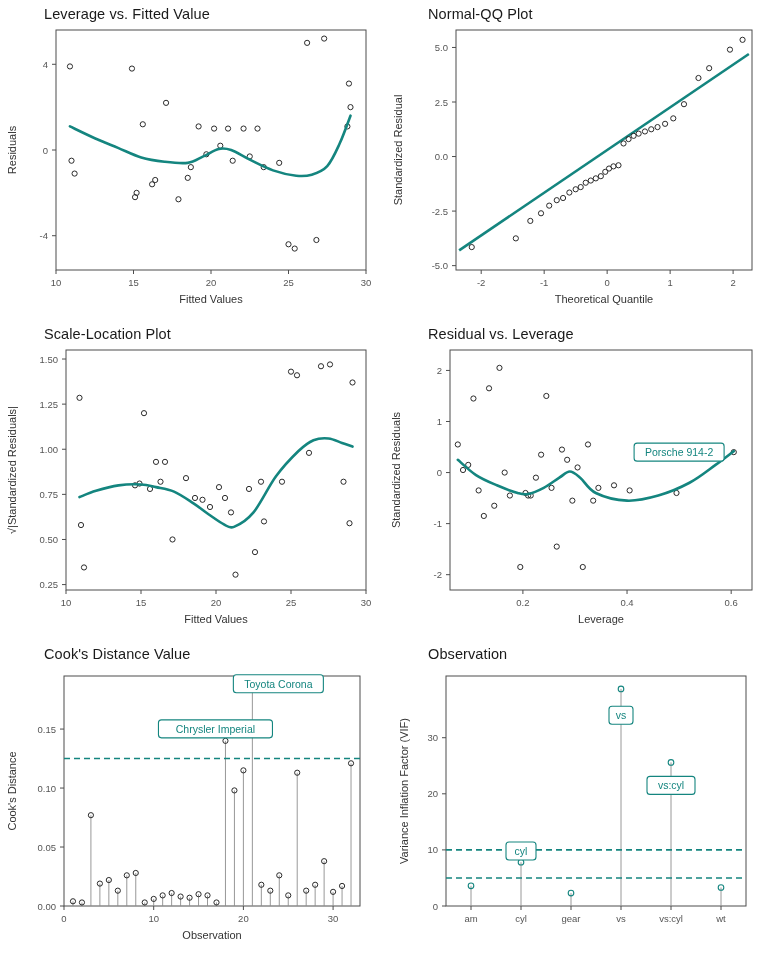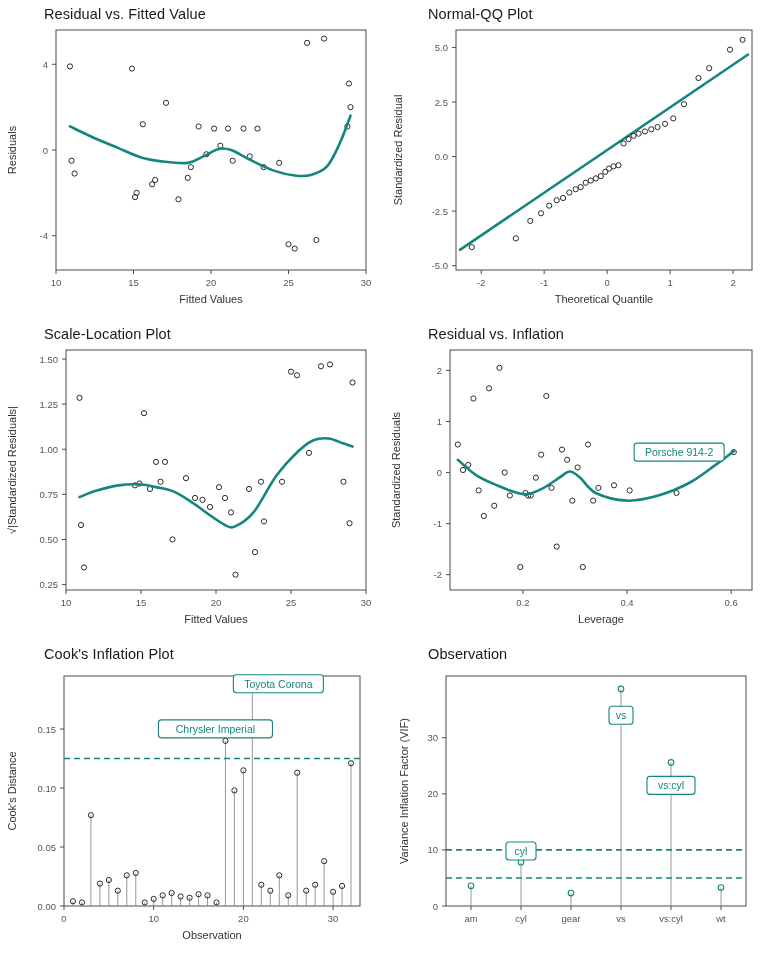--- a/index.html
+++ b/index.html
@@ -34,21 +34,21 @@
   .stem{stroke:#8c8c8c;stroke-width:.9;}
   .lblbox{fill:#ffffff;stroke:#14857f;stroke-width:1.1;}
   .lbltext{font-size:10.5px;fill:#14857f;}
 </style>
 </head>
 <body>
 
 <div id="grid">
 
   <div class="panel">
-    <div class="title">Residual vs. Fitted Value</div>
+    <div class="title">Leverage vs. Fitted Value</div>
     <div class="plotwrap">
       <svg width="384" height="320" id="svg-p1">
           <g>
             <rect x="56" y="30" width="310" height="240" class="panelborder"></rect>
             <line x1="56" y1="270" x2="56" y2="274" stroke="#4d4d4d"></line>
             <text x="56" y="286" class="tick" text-anchor="middle">10</text>
             <line x1="133.5" y1="270" x2="133.5" y2="274" stroke="#4d4d4d"></line>
             <text x="133.5" y="286" class="tick" text-anchor="middle">15</text>
             <line x1="211" y1="270" x2="211" y2="274" stroke="#4d4d4d"></line>
             <text x="211" y="286" class="tick" text-anchor="middle">20</text>
@@ -236,21 +236,21 @@
             </g>
             <path d="M79.5,177.0676691729323 C82.25,176.01503759398494 89.5,172.7067669172932 96,170.7518796992481 C102.5,168.79699248120298 111,166.39097744360902 118.5,165.33834586466165 C126,164.28571428571428 134.75,164.13533834586465 141,164.4360902255639 C147.25,164.73684210526315 150.5,165.93984962406014 156,167.14285714285714 C161.5,168.34586466165413 167.75,168.94736842105263 174,171.65413533834587 C180.25,174.3609022556391 187.75,179.62406015037593 193.5,183.38345864661653 C199.25,187.14285714285714 203.5,190.75187969924812 208.5,194.21052631578948 C213.5,197.66917293233084 219.25,202.03007518796994 223.5,204.13533834586468 C227.75,206.24060150375942 228.99999999999997,208.796992481203 233.99999999999997,206.8421052631579 C238.99999999999997,204.88721804511277 246.5,200.82706766917295 253.5,192.406015037594 C260.5,183.98496240601503 268.5,166.54135338345867 276,156.31578947368422 C283.5,146.09022556390977 292.25,137.06766917293234 298.5,131.05263157894737 C304.75,125.0375939849624 308.5,122.33082706766916 313.5,120.22556390977442 C318.5,118.12030075187968 323.75,117.96992481203006 328.5,118.42105263157893 C333.25,118.8721804511278 338,121.57894736842107 342,122.93233082706769 C346,124.2857142857143 350.75,125.93984962406017 352.5,126.54135338345867" class="smooth"></path>
             <text x="216" y="303" class="axlabel" text-anchor="middle">Fitted Values</text>
             <text x="16" y="150" class="axlabel" text-anchor="middle" transform="rotate(-90,16,150)">√|Standardized Residuals|</text>
           </g>
         </svg>
     </div>
   </div>
 
   <div class="panel">
-    <div class="title">Residual vs. Inflation</div>
+    <div class="title">Residual vs. Leverage</div>
     <div class="plotwrap">
       <svg width="384" height="320" id="svg-p4">
           <g>
             <rect x="66" y="30" width="302" height="240" class="panelborder"></rect>
             <line x1="138.8965517241379" y1="270" x2="138.8965517241379" y2="274" stroke="#4d4d4d"></line>
             <text x="138.8965517241379" y="286" class="tick" text-anchor="middle">0.2</text>
             <line x1="243.03448275862067" y1="270" x2="243.03448275862067" y2="274" stroke="#4d4d4d"></line>
             <text x="243.03448275862067" y="286" class="tick" text-anchor="middle">0.4</text>
             <line x1="347.17241379310343" y1="270" x2="347.17241379310343" y2="274" stroke="#4d4d4d"></line>
             <text x="347.17241379310343" y="286" class="tick" text-anchor="middle">0.6</text>
@@ -304,21 +304,21 @@
               <text x="295.1034482758621" y="135.9276595744681" class="lbltext" text-anchor="middle">Porsche 914-2</text>
             </g>
             <text x="217" y="303" class="axlabel" text-anchor="middle">Leverage</text>
             <text x="16" y="150" class="axlabel" text-anchor="middle" transform="rotate(-90,16,150)">Standardized Residuals</text>
           </g>
         </svg>
     </div>
   </div>
 
   <div class="panel">
-    <div class="title">Cook's Inflation Plot</div>
+    <div class="title">Cook's Distance Value</div>
     <div class="plotwrap">
       <svg width="384" height="320" id="svg-p5">
           <g>
             <rect x="64" y="36" width="296" height="230" class="panelborder"></rect>
             <line x1="64" y1="266" x2="64" y2="270" stroke="#4d4d4d"></line>
             <text x="64" y="282" class="tick" text-anchor="middle">0</text>
             <line x1="153.6969696969697" y1="266" x2="153.6969696969697" y2="270" stroke="#4d4d4d"></line>
             <text x="153.6969696969697" y="282" class="tick" text-anchor="middle">10</text>
             <line x1="243.3939393939394" y1="266" x2="243.3939393939394" y2="270" stroke="#4d4d4d"></line>
             <text x="243.3939393939394" y="282" class="tick" text-anchor="middle">20</text>

